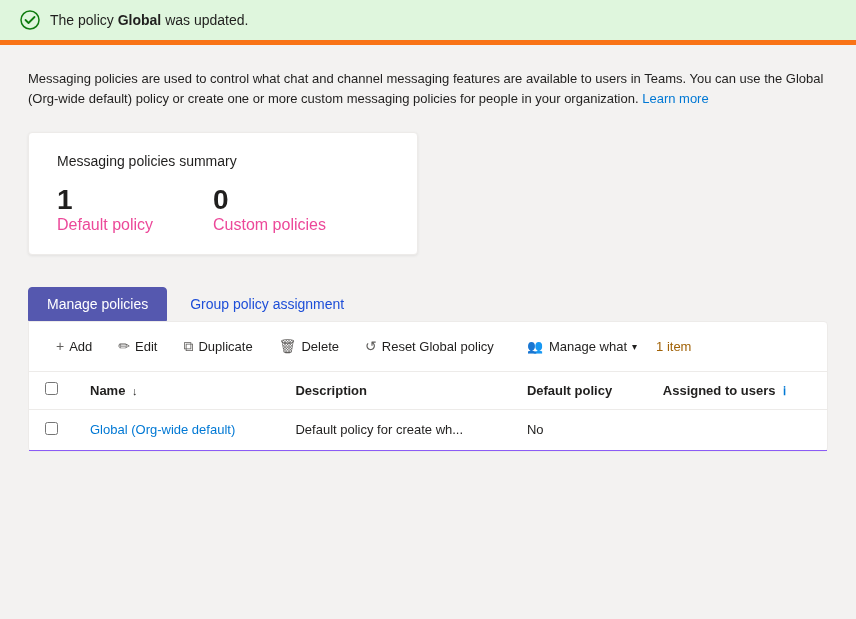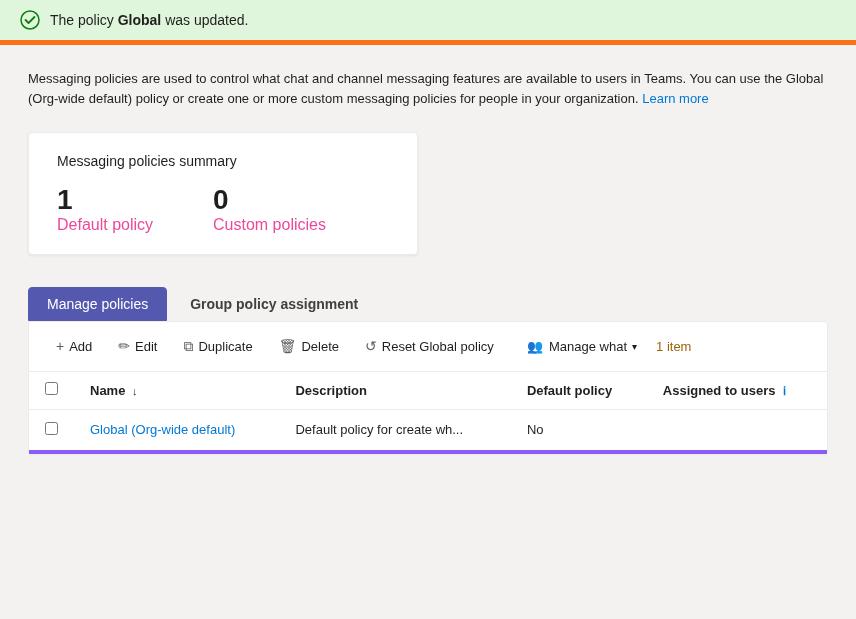--- a/index.html
+++ b/index.html
@@ -101,23 +101,22 @@
       user-select: none;
     }
     .tab.active {
       background: #5558af;
       color: #ffffff;
       border-color: #5558af;
       font-weight: 500;
     }
     .tab.inactive {
       background: transparent;
-      color: #404040;
+      color: #1d4ed8;
       border-color: transparent;
-      font-weight: bold;
     }
 
     
     .table-area {
       background: #ffffff;
       border: 1px solid #edebe9;
       border-radius: 0 4px 4px 4px;
     }
 
     
@@ -179,21 +178,21 @@
       font-size: 13px;
       font-weight: 600;
       color: #201f1e;
       white-space: nowrap;
     }
     .data-table thead th.checkbox-col {
       width: 40px;
       text-align: center;
     }
     .data-table tbody tr {
-      border-bottom: 4px solid #8b5cf6;
+      border-bottom: 1px solid #8b5cf6;
     }
     .data-table tbody td {
       padding: 12px 16px;
       font-size: 13px;
       color: #201f1e;
       vertical-align: middle;
     }
     .data-table tbody td.checkbox-col {
       text-align: center;
     }

